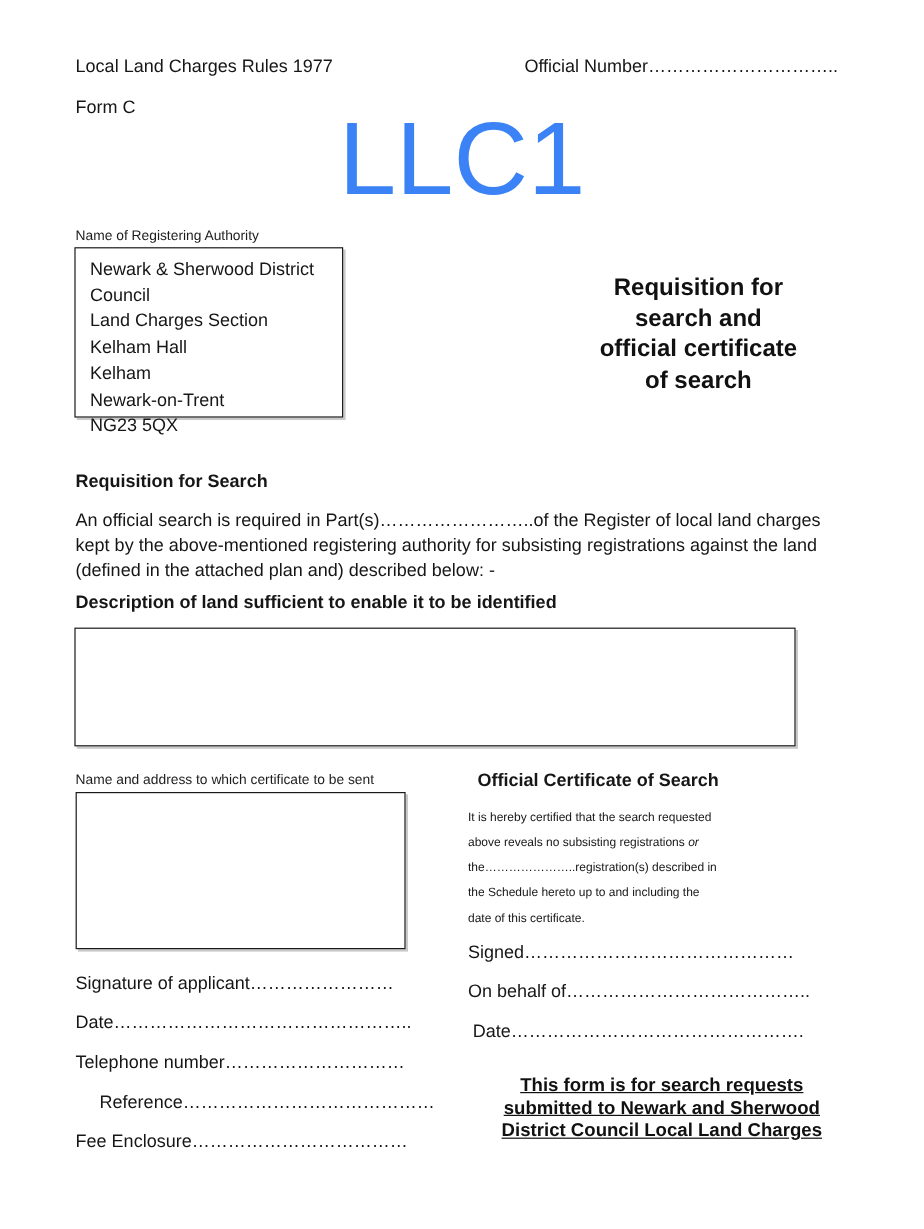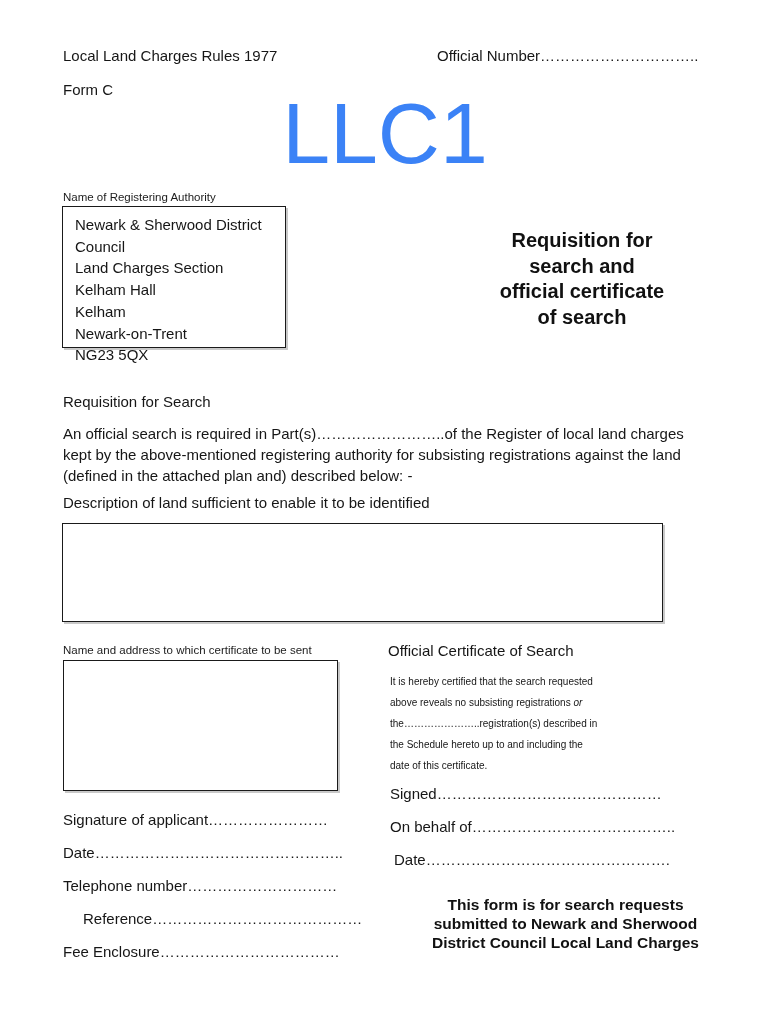--- a/index.html
+++ b/index.html
@@ -7,21 +7,21 @@
     position:relative;
     width:770px;height:1024px;
     background:#ffffff;
     font-family:"Liberation Sans","DejaVu Sans",sans-serif;
     color:#161616;
     overflow:hidden;
   }
   .abs{position:absolute;}
   .t15{font-size:15px;line-height:21px;}
   .small-label{font-size:11.5px;color:#1c1c1c;}
-  .bold{font-weight:400;}
+  .bold{font-weight:700;}
   .formcode{
     font-size:86px;font-weight:400;line-height:1;
     letter-spacing:0px;color:#3b82f6;
     width:770px;text-align:center;
   }
   .box{
     border:1.6px solid #1a1a1a;
     background:#ffffff;
     box-shadow:2px 2px 0 #c9c9c9;
     box-sizing:border-box;
@@ -82,33 +82,33 @@
 
   <div class="abs small-label" style="left:63px;top:644px;">Name and address to which certificate to be sent</div>
   <div class="abs box t15" style="left:63px;top:660px;width:275px;height:131px;padding:5px 8px;"></div>
 
   <div class="abs field" style="left:63px;top:843px;">Date…………………………………………..</div>
   <div class="abs field" style="left:63px;top:810px;">Signature of applicant……………………</div>
   <div class="abs field" style="left:63px;top:876px;">Telephone number…………………………</div>
   <div class="abs field" style="left:63px;top:909px;margin-left:20px;">Reference……………………………………</div>
   <div class="abs field" style="left:63px;top:942px;">Fee Enclosure………………………………</div>
 
-  <div class="abs t15 bold" style="left:388px;top:640px;">Official Certificate of Search</div>
+  <div class="abs t15 bold" style="left:398px;top:640px;">Official Certificate of Search</div>
 
   <div class="abs cert-par" style="left:390px;top:671px;width:345px;">
     <div>It is hereby certified that the search requested</div>
     <div><span>above reveals no subsisting registrations </span><i>or</i></div>
     <div>the…………………..registration(s) described in</div>
     <div>the Schedule hereto up to and including the</div>
     <div>date of this certificate.</div>
   </div>
 
   <div class="abs field" style="left:390px;top:784px;">Signed………………………………………</div>
   <div class="abs field" style="left:390px;top:817px;">On behalf of…………………………………..</div>
   <div class="abs field" style="left:394px;top:850px;">Date………………………………………….</div>
 
-  <div class="abs note" style="left:398px;top:895px;width:335px;">
+  <div class="abs note" style="left:384px;top:895px;width:335px;text-decoration:underline;">
     <div>This form is for search requests</div>
     <div>submitted to Newark and Sherwood</div>
     <div>District Council Local Land Charges</div>
   </div>
 
 </div>
 
 </body></html>

